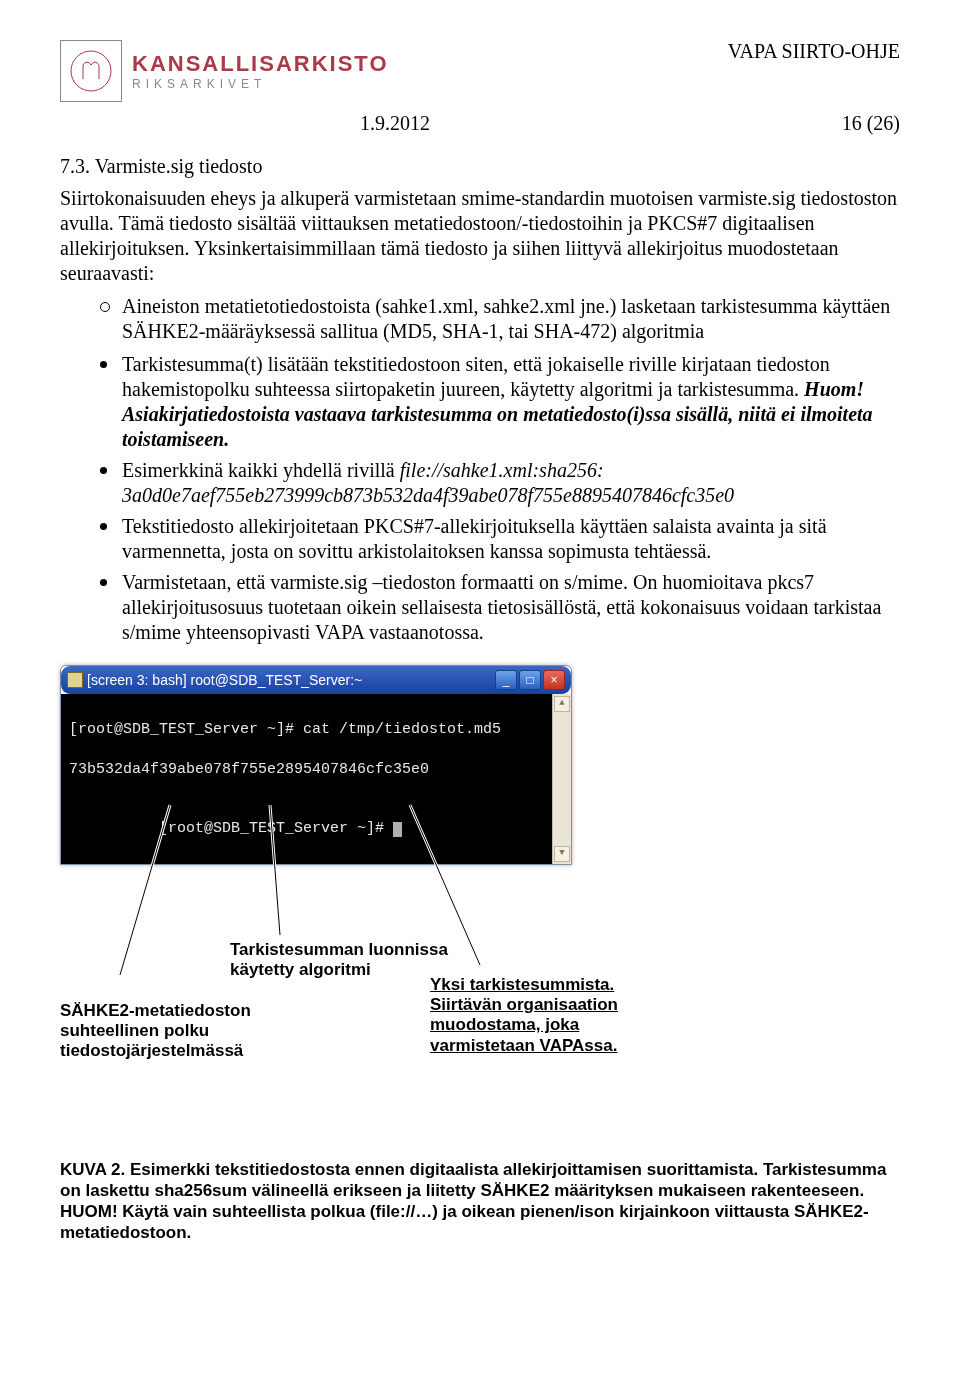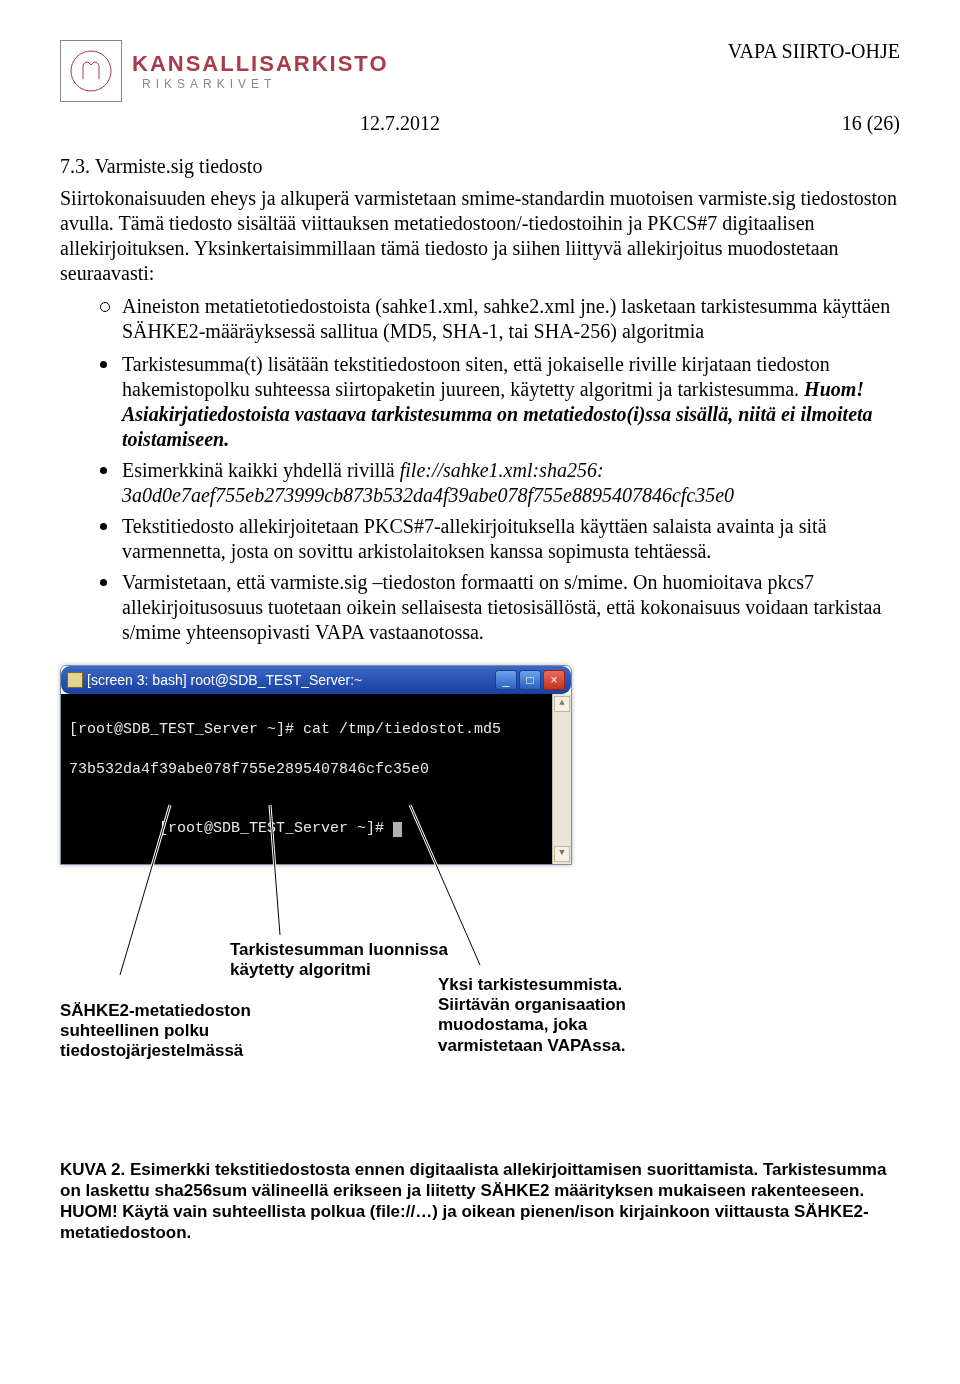--- a/index.html
+++ b/index.html
@@ -39,21 +39,20 @@
     font-size: 22px;
     font-weight: bold;
     letter-spacing: 2px;
     font-family: Arial, sans-serif;
   }
   .logo-text .line2 {
     color: #888;
     font-size: 12px;
     letter-spacing: 5px;
     font-family: Arial, sans-serif;
-    margin-left: 10px;
   }
   .doc-title {
     font-weight: normal;
     font-size: 20px;
   }
   .subheader-row {
     display: flex;
     justify-content: space-between;
     margin: 4px 0 20px 300px;
     font-size: 20px;
@@ -261,30 +260,30 @@
       </div>
       <div class="logo-text">
         <div class="line1">KANSALLISARKISTO</div>
         <div class="line2">RIKSARKIVET</div>
       </div>
     </div>
     <div class="doc-title">VAPA SIIRTO-OHJE</div>
   </div>
 
   <div class="subheader-row">
-    <span>12.7.2012</span>
+    <span>1.9.2012</span>
     <span>16 (26)</span>
   </div>
 
   <div class="section-heading">7.3.   Varmiste.sig tiedosto</div>
 
   <div class="body-text">Siirtokonaisuuden eheys ja alkuperä varmistetaan smime-standardin muotoisen varmiste.sig tiedostoston avulla. Tämä tiedosto sisältää viittauksen metatiedostoon/-tiedostoihin ja PKCS#7 digitaalisen allekirjoituksen. Yksinkertaisimmillaan tämä tiedosto ja siihen liittyvä allekirjoitus muodostetaan seuraavasti:</div>
 
   <ul class="sub">
-    <li class="circ">Aineiston metatietotiedostoista (sahke1.xml, sahke2.xml jne.) lasketaan tarkistesumma käyttäen SÄHKE2-määräyksessä sallitua (MD5, SHA-1, tai SHA-256) algoritmia</li>
+    <li class="circ">Aineiston metatietotiedostoista (sahke1.xml, sahke2.xml jne.) lasketaan tarkistesumma käyttäen SÄHKE2-määräyksessä sallitua (MD5, SHA-1, tai SHA-472) algoritmia</li>
   </ul>
 
   <ul class="bullets">
     <li>
       <span>Tarkistesumma(t) lisätään tekstitiedostoon siten, että jokaiselle riville kirjataan tiedoston hakemistopolku suhteessa siirtopaketin juureen, käytetty algoritmi ja tarkistesumma. </span>
       <span class="bolditalic">Huom!</span>
       <span class="bolditalic"> Asiakirjatiedostoista vastaava tarkistesumma on metatiedosto(i)ssa sisällä, niitä ei ilmoiteta toistamiseen.</span>
     </li>
     <li>
       <span>Esimerkkinä kaikki yhdellä rivillä </span>
@@ -325,19 +324,19 @@
       <svg class="arrow-svg">
         <line x1="110" y1="40" x2="60" y2="210" stroke="#fff" stroke-width="3"></line>
         <line x1="110" y1="40" x2="60" y2="210" stroke="#000" stroke-width="1"></line>
         <line x1="210" y1="40" x2="220" y2="170" stroke="#fff" stroke-width="3"></line>
         <line x1="210" y1="40" x2="220" y2="170" stroke="#000" stroke-width="1"></line>
         <line x1="350" y1="40" x2="420" y2="200" stroke="#fff" stroke-width="3"></line>
         <line x1="350" y1="40" x2="420" y2="200" stroke="#000" stroke-width="1"></line>
       </svg>
       <div class="ann-label" style="left:170px; top:75px; width:220px;">Tarkistesumman luonnissa käytetty algoritmi</div>
       <div class="ann-label" style="left:0px; top:136px; width:290px;">SÄHKE2-metatiedoston suhteellinen polku tiedostojärjestelmässä</div>
-      <div class="ann-label" style="left:378px; top:110px; width:240px;">Yksi tarkistesummista. Siirtävän organisaation muodostama, joka varmistetaan VAPAssa.</div>
+      <div class="ann-label" style="left:370px; top:110px; width:240px;text-decoration:underline;">Yksi tarkistesummista. Siirtävän organisaation muodostama, joka varmistetaan VAPAssa.</div>
     </div>
   </div>
 
   <div class="caption">KUVA 2. Esimerkki tekstitiedostosta ennen digitaalista allekirjoittamisen suorittamista. Tarkistesumma on laskettu sha256sum välineellä erikseen ja liitetty SÄHKE2 määrityksen mukaiseen rakenteeseen. HUOM! Käytä vain suhteellista polkua (file://…) ja oikean pienen/ison kirjainkoon viittausta SÄHKE2-metatiedostoon.</div>
 
 </div>
 
 </body></html>

